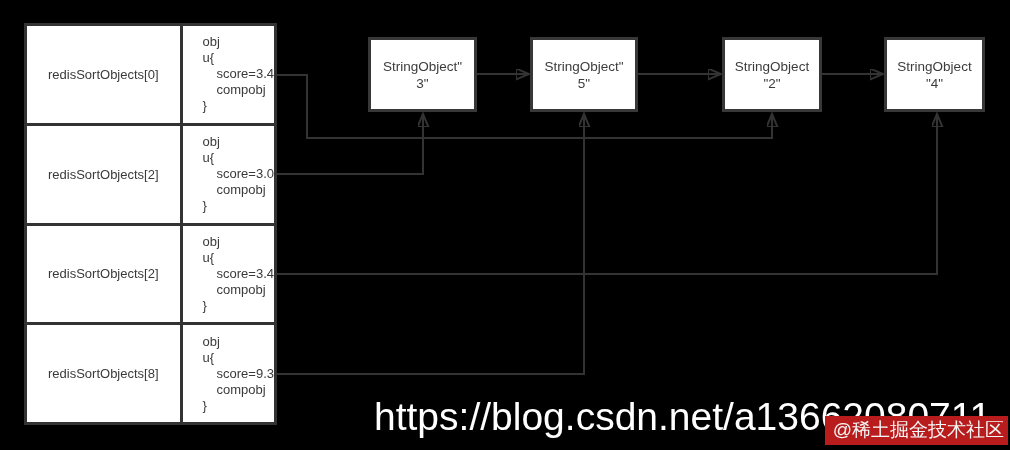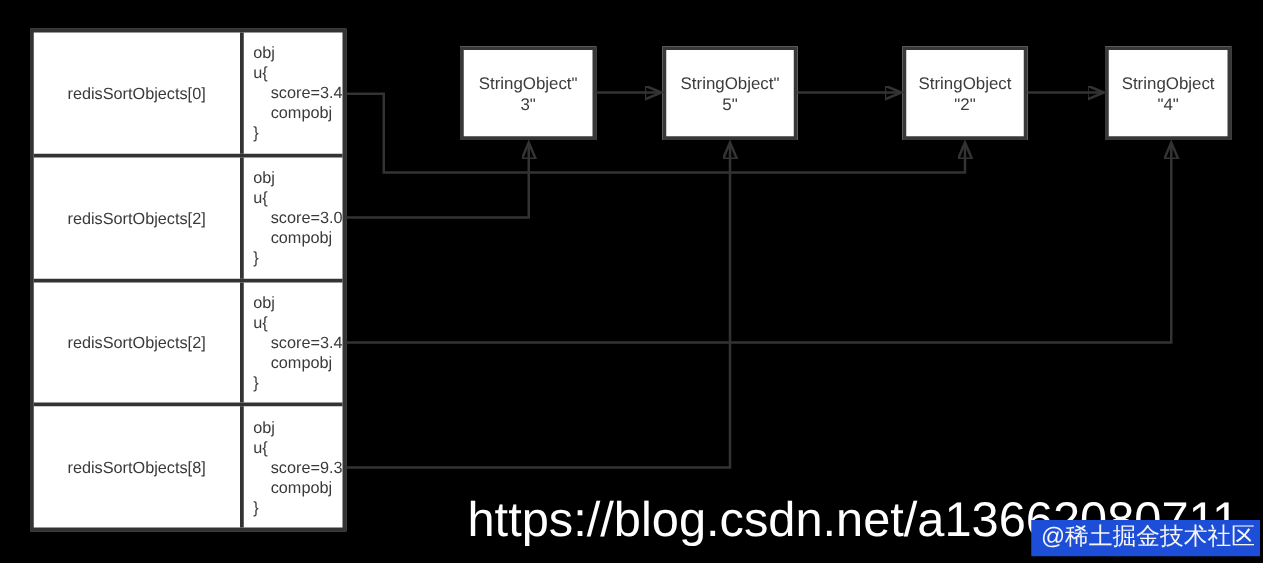--- a/index.html
+++ b/index.html
@@ -28,21 +28,21 @@
   .arr-row + .arr-row { border-top: 3px solid #333333; }
   .cell-label {
     width: 173px;
     border-right: 3px solid #333333;
     display: flex; align-items: center; justify-content: center;
     color: #3a3a3a; font-size: 13px;
   }
   .cell-obj {
     flex: 1;
     display: flex; flex-direction: column; justify-content: center;
-    padding-left: 8px;
+    padding-left: 20px;
     color: #3a3a3a; font-size: 13px; line-height: 16px;
   }
   .cell-obj .ind { padding-left: 14px; }
 
   
   .node {
     position: absolute;
     top: 37px; height: 75px;
     background: #ffffff;
     border: 3px solid #383838;
@@ -69,21 +69,21 @@
     position: absolute;
     left: 374px; top: 395px;
     color: #ffffff;
     font-size: 39px;
     white-space: nowrap;
     z-index: 5;
   }
   .wm-badge {
     position: absolute;
     right: 2px; top: 416px;
-    background: #1d4ed8;
+    background: #b91c1c;
     color: #f5f5f5;
     font-size: 19px;
     line-height: 26px;
     padding: 1px 4px 2px 8px;
     white-space: nowrap;
     z-index: 6;
   }
 </style>
 </head>
 <body>

